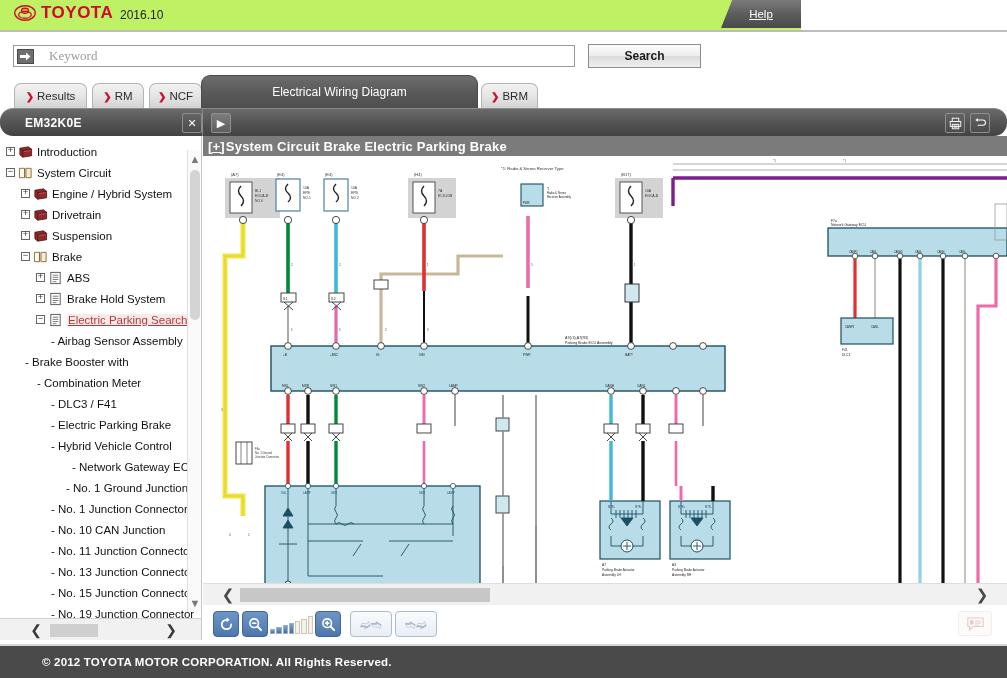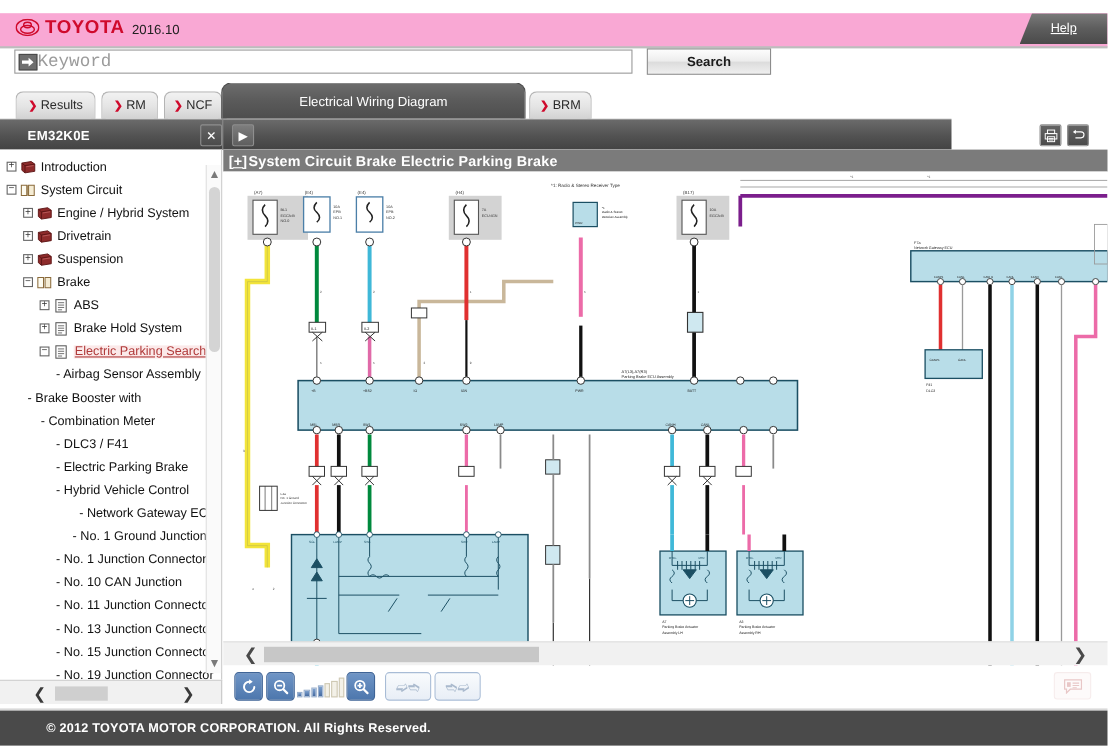--- a/index.html
+++ b/index.html
@@ -8,22 +8,22 @@
     margin: 0; padding: 0;
     width: 1007px; height: 678px;
     overflow: hidden;
     background: #ffffff;
     font-family: "Liberation Sans", sans-serif;
   }
   #app { position: relative; width: 1007px; height: 678px; }
 
   
   .brandbar {
-    position: absolute; left: 0; top: 12px; width: 1007px; height: 31px;
-    background: #f9a8d4;
+    position: absolute; left: 0; top: 0; width: 801px; height: 31px;
+    background: #bef264;
   }
   .brand-logo {
     position: absolute; left: 14px; top: 5px;
     display: flex; align-items: center; gap: 5px;
   }
   .toyota-mark { width: 22px; height: 16px; display:block; }
   .brand-text {
     font-size: 17px; font-weight: bold; color: #cf0a2c;
     letter-spacing: 0.5px; line-height: 16px;
   }
@@ -56,22 +56,22 @@
     display: flex; align-items: center;
   }
   .search-arrow {
     width: 17px; height: 15px; margin-left: 3px; flex: 0 0 auto;
     background: #6e6e6e; border: 1px solid #4a4a4a;
     display: flex; align-items: center; justify-content: center;
   }
   .search-arrow svg { display: block; }
   .search-input {
     border: 0; outline: 0; flex: 1 1 auto; height: 18px;
-    font-size: 16px; color: #222; padding-left: 0;
-    font-family: Liberation Mono, monospace; background: transparent;
+    font-size: 13px; color: #222; padding-left: 15px;
+    font-family: Liberation Serif, serif; background: transparent;
   }
   .search-input::placeholder { color: #9b9b9b; }
   .search-btn {
     position: absolute; left: 588px; top: 7px; width: 113px; height: 24px;
     border: 1px solid #8c8c8c;
     background: linear-gradient(180deg,#fdfdfd 0%, #ededed 48%, #dcdcdc 52%, #efefef 100%);
     font-size: 12px; font-weight: bold; color: #1a1a1a;
     font-family: "Liberation Sans", sans-serif; cursor: pointer;
   }
 
@@ -96,23 +96,24 @@
   .tab-active {
     left: 201px; width: 277px; height: 33px; bottom: 0;
     background: linear-gradient(180deg,#6c6c6c 0%, #5a5a5a 50%, #4e4e4e 100%);
     border: 1px solid #4a4a4a; border-bottom: none;
     border-radius: 9px 9px 0 0;
     color: #ffffff; font-size: 12px; z-index: 4;
   }
 
   
   .docbar {
-    position: absolute; left: 0; top: 108px; width: 865px; height: 28px;
+    position: absolute; left: 0; top: 108px; width: 1007px; height: 28px;
     background: linear-gradient(180deg,#6a6a6a 0%, #525252 55%, #434343 100%);
     border-top: 1px solid #8a8a8a;
+    border-radius: 13px;
   }
   .doc-code {
     position: absolute; left: 25px; top: 7px;
     font-size: 12px; font-weight: bold; color: #ffffff; letter-spacing: .3px;
   }
   .sq-btn {
     position: absolute; top: 4px; width: 20px; height: 20px;
     background: linear-gradient(180deg,#646464 0%, #4b4b4b 100%);
     border: 1px solid #8f8f8f; border-radius: 2px;
     display: flex; align-items: center; justify-content: center;

